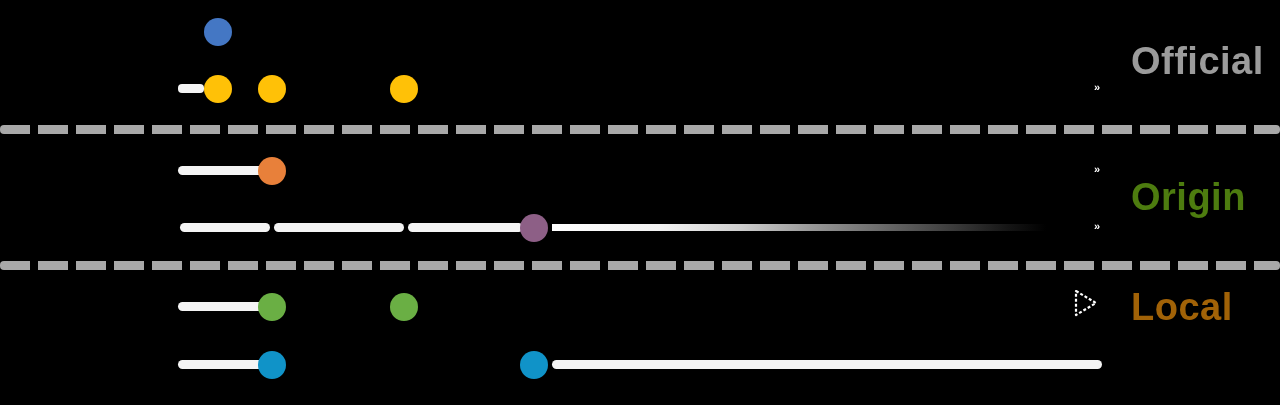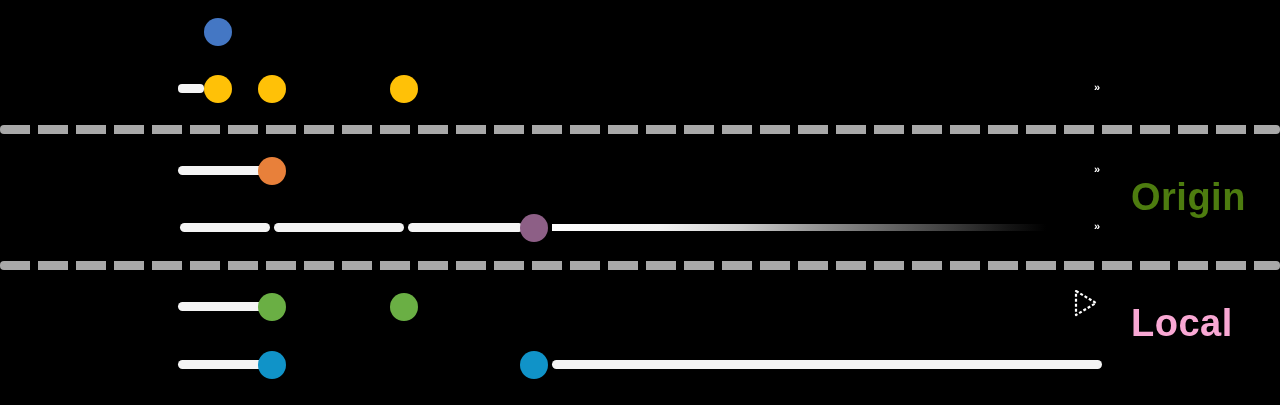--- a/index.html
+++ b/index.html
@@ -93,22 +93,23 @@
   }
 </style>
 </head>
 <body>
 
 <div id="stage" style="width: 1280px; height: 405px; background: rgb(0, 0, 0);">
 
   <div class="zone-divider" id="divider-0" style="top: 125px;"></div>
   <div class="zone-divider" id="divider-1" style="top: 261px;"></div>
 
+  <div class="zone-label" id="zonelabel-0" style="left: 1131px; top: 42px; font-size: 38px; color: rgb(155, 155, 155);">Official</div>
   <div class="zone-label" id="zonelabel-1" style="left: 1131px; top: 178px; font-size: 38px; color: #4d7c0f;">Origin</div>
-  <div class="zone-label" id="zonelabel-2" style="left: 1131px; top: 304px; font-size: 38px; color: #f9a8d4;">Local</div>
+  <div class="zone-label" id="zonelabel-2" style="left: 1131px; top: 288px; font-size: 38px; color: #a16207;">Local</div>
 
   <div id="lane-host">
       <div class="lane" style="top: 12px;">
         <div class="node" style="left: 204px; top: 6px; width: 28px; height: 28px; background: rgb(68, 119, 196);"></div>
       </div>
       <div class="lane" style="top: 69px;">
         <div class="seg tiny" style="left: 178px; top: 15px; width: 26px;"></div>
         <div class="node" style="left: 204px; top: 6px; width: 28px; height: 28px; background: rgb(255, 193, 7);"></div>
         <div class="node" style="left: 258px; top: 6px; width: 28px; height: 28px; background: rgb(255, 193, 7);"></div>
         <div class="node" style="left: 390px; top: 6px; width: 28px; height: 28px; background: rgb(255, 193, 7);"></div>

